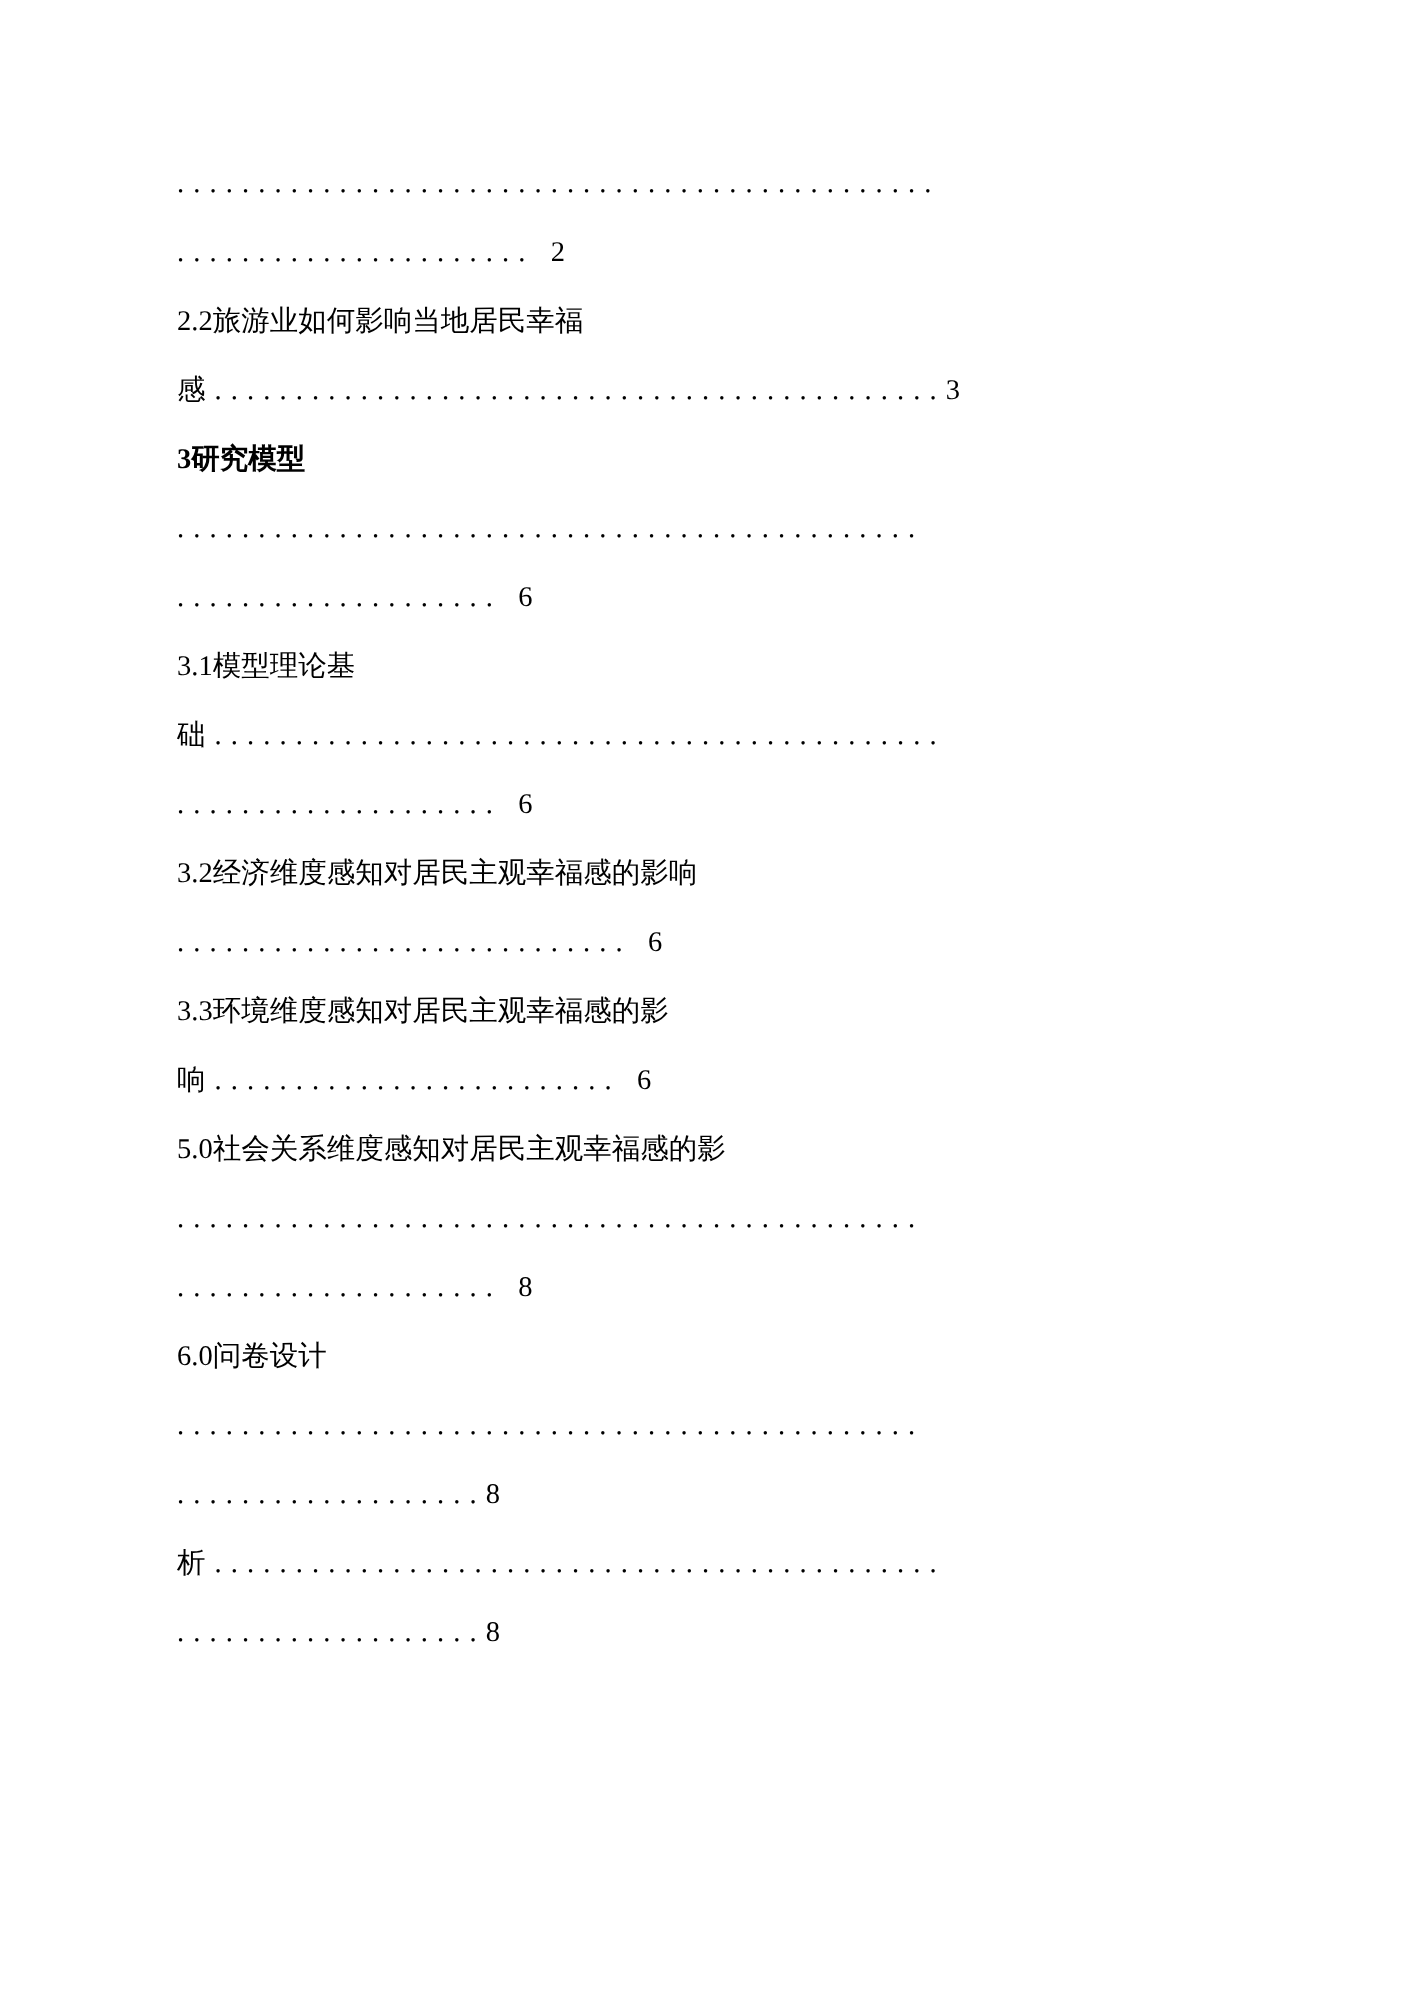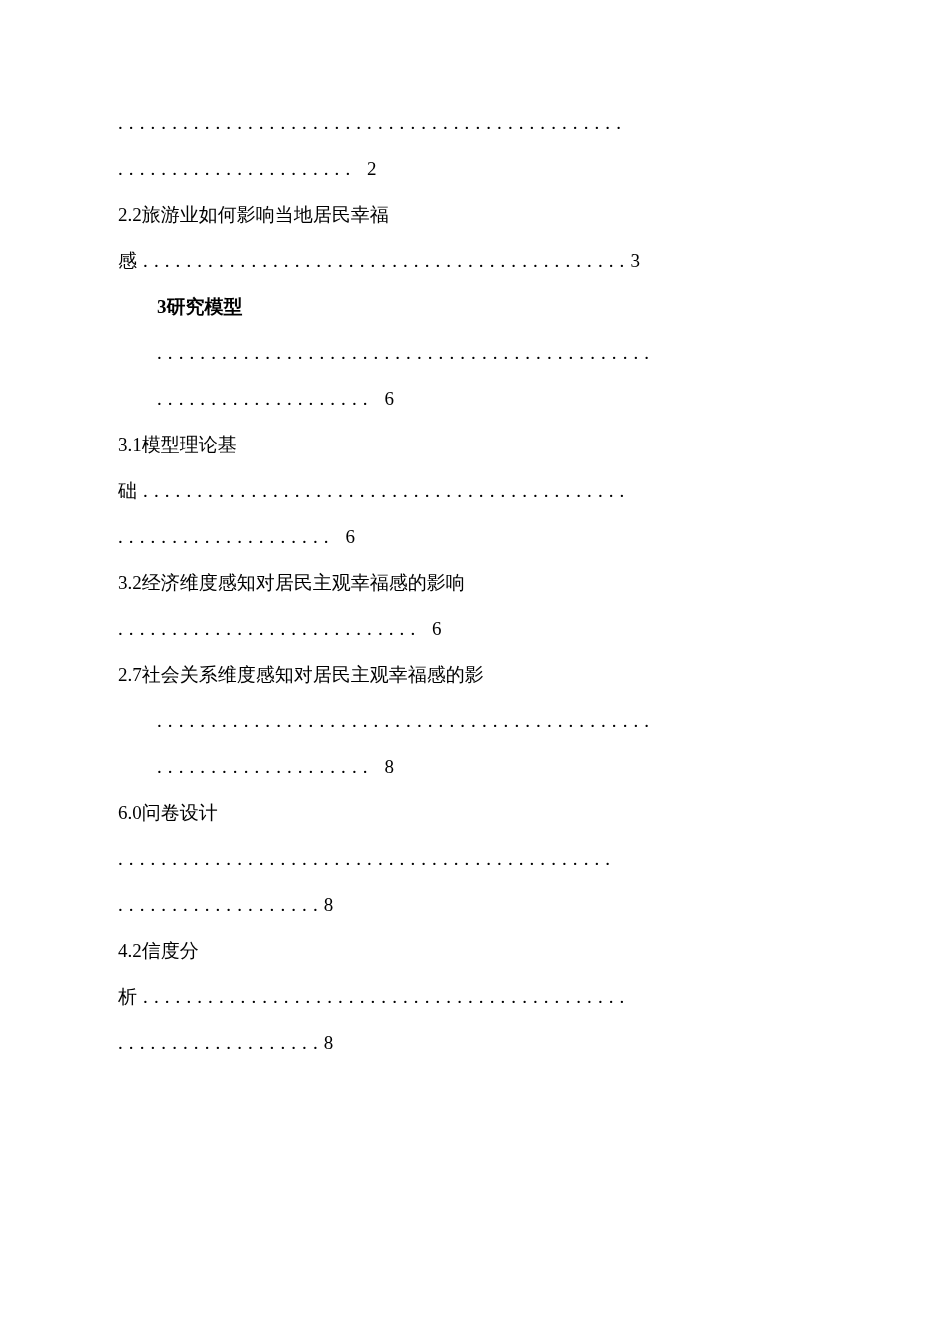--- a/index.html
+++ b/index.html
@@ -23,21 +23,20 @@
     width: 740px;
   }
   .toc-entry {
     font-size: 19px;
     line-height: 46px;
     margin: 0 0 0 0;
     white-space: normal;
   }
   .toc-entry.bold {
     font-weight: bold;
-    margin-left: 39px;
   }
   
   .spread {
     display: flex;
     justify-content: space-between;
     width: 100%;
   }
   .spread > span {
     display: inline-block;
   }
@@ -80,37 +79,38 @@
       <span class="row dots">础.............................................</span>
       <span class="row dots">.................... 6</span>
     </div>
 
     <div class="toc-entry entry-block">
       <span class="row spread"><span>3</span><span>.</span><span>2</span><span>经</span><span>济</span><span>维</span><span>度</span><span>感</span><span>知</span><span>对</span><span>居</span><span>民</span><span>主</span><span>观</span><span>幸</span><span>福</span><span>感</span><span>的</span><span>影</span><span>响</span></span>
       <span class="row dots">............................ 6</span>
     </div>
 
     <div class="toc-entry entry-block">
+      <span class="row spread"><span>3.3</span><span>环</span><span>境</span><span>维</span><span>度</span><span>感</span><span>知</span><span>对</span><span>居</span><span>民</span><span>主</span><span>观</span><span>幸</span><span>福</span><span>感</span><span>的</span><span>影</span></span>
+      <span class="row dots">响......................... 6</span>
     </div>
 
     <div class="toc-entry entry-block">
-      <span class="row spread"><span>2.7</span><span>社</span><span>会</span><span>关</span><span>系</span><span>维</span><span>度</span><span>感</span><span>知</span><span>对</span><span>居</span><span>民</span><span>主</span><span>观</span><span>幸</span><span>福</span><span>感</span><span>的</span><span>影</span></span>
+      <span class="row spread"><span>5.0</span><span>社</span><span>会</span><span>关</span><span>系</span><span>维</span><span>度</span><span>感</span><span>知</span><span>对</span><span>居</span><span>民</span><span>主</span><span>观</span><span>幸</span><span>福</span><span>感</span><span>的</span><span>影</span></span>
     </div>
 
     <div class="toc-entry entry-block bold">
       <span class="row dots" style="font-weight:normal">..............................................</span>
       <span class="row dots" style="font-weight:normal">.................... 8</span>
     </div>
 
     <div class="toc-entry entry-block">
       <span class="row spread"><span>6.0</span><span>问</span><span>卷</span><span>设</span><span>计</span></span>
       <span class="row dots">..............................................</span>
       <span class="row dots">...................8</span>
     </div>
 
     <div class="toc-entry entry-block">
-      <span class="row spread"><span>4.2</span><span>信</span><span>度</span><span>分</span></span>
       <span class="row dots">析.............................................</span>
       <span class="row dots">...................8</span>
     </div>
 
   </div>
 </div>
 
 </body></html>

